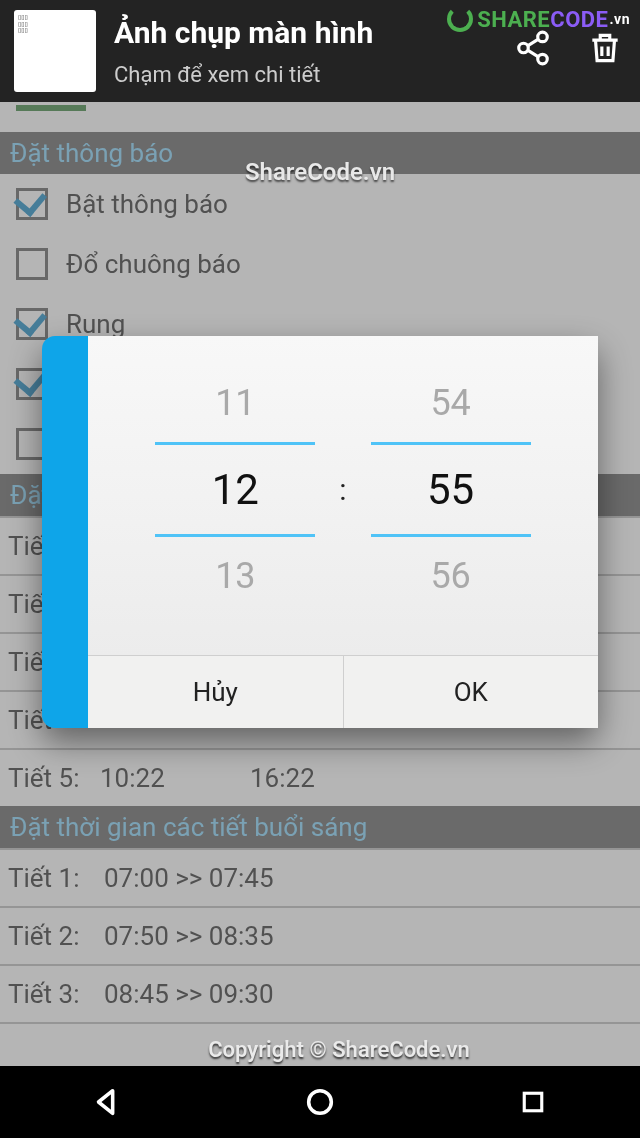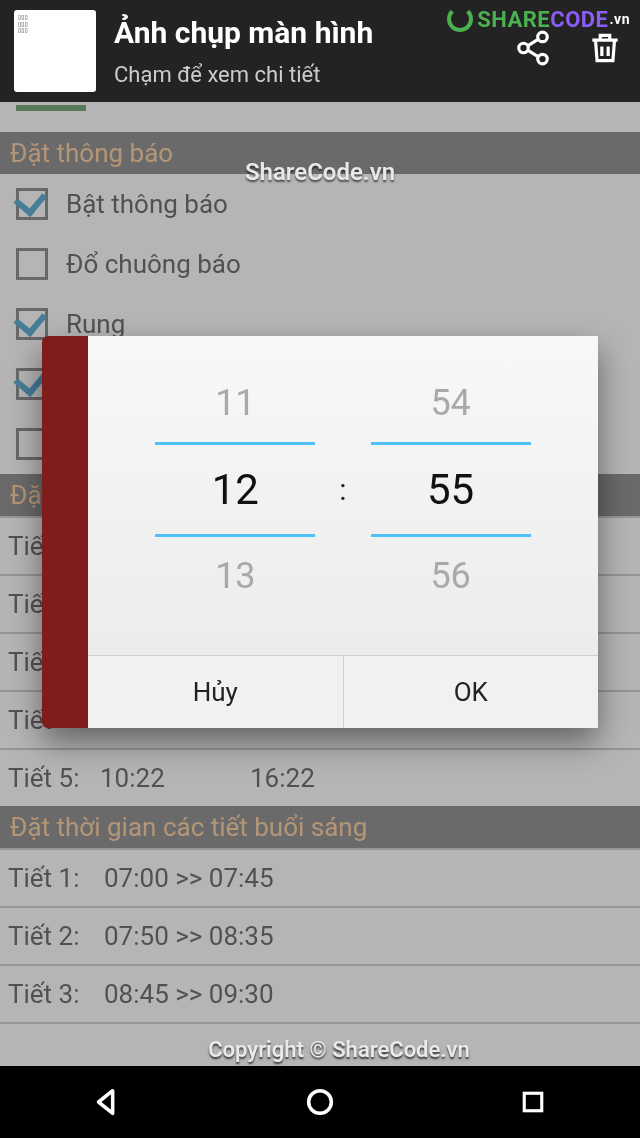--- a/index.html
+++ b/index.html
@@ -38,21 +38,21 @@
 
   .app-bar {
     height: 110px; display:flex; align-items:center; padding-left:16px;
     color:#2b2b2b; font-size:34px; font-weight:500;
   }
   .app-bar .ham { width:44px; height:44px; margin-right:24px;}
   .app-bar .ham div{height:5px;background:#4e4e4e;margin:6px 0;}
   .gbar { position:absolute; top:105px; left:16px; width:70px; height:6px; background:#2e7d32;}
 
   .section-head {
-    background:#5a5a5a; color:#fdba74; font-size:26px; padding:6px 10px;
+    background:#5a5a5a; color:#7dd3fc; font-size:26px; padding:6px 10px;
   }
   .row {
     display:flex; align-items:center; height:60px; padding:0 16px;
     font-size:26px; color:#222; border-bottom:none;
   }
   .cb {
     width:32px; height:32px; border:3px solid #555; margin-right:18px;
     display:flex; align-items:center; justify-content:center;
   }
   .cb.checked::after{
@@ -63,21 +63,21 @@
   .divider{height:2px;background:#b8b8b8;}
   .trow { height:58px; display:flex; align-items:center; padding:0 8px;
           font-size:26px; color:#222; border-top:2px solid #b8b8b8;}
   .trow .lbl{ width:92px;}
   .trow .v1 { width:150px;}
   .trow .v2 {}
 
   
   .dialog {
     position:absolute; z-index:30; left:42px; right:42px;
-    top:336px; background:#7f1d1d; border-radius:6px;
+    top:336px; background:#0ea5e9; border-radius:13px;
     box-shadow:0 14px 32px rgba(0,0,0,.45);
     padding-left:46px;
   }
   .dlg-body{ padding:28px 40px 40px; background:linear-gradient(#f8f8f8,#ececec);}
   .picker{ display:flex; align-items:center; justify-content:center; gap:24px;}
   .col { width:160px; text-align:center;}
   .pv  { font-size:36px; color:#a9a9a9; padding:18px 0;}
   .cur { font-size:42px; color:#111; padding:20px 0;
          border-top:3px solid #4fc3f7; border-bottom:3px solid #4fc3f7;}
   .colon{ font-size:30px; color:#222; }

